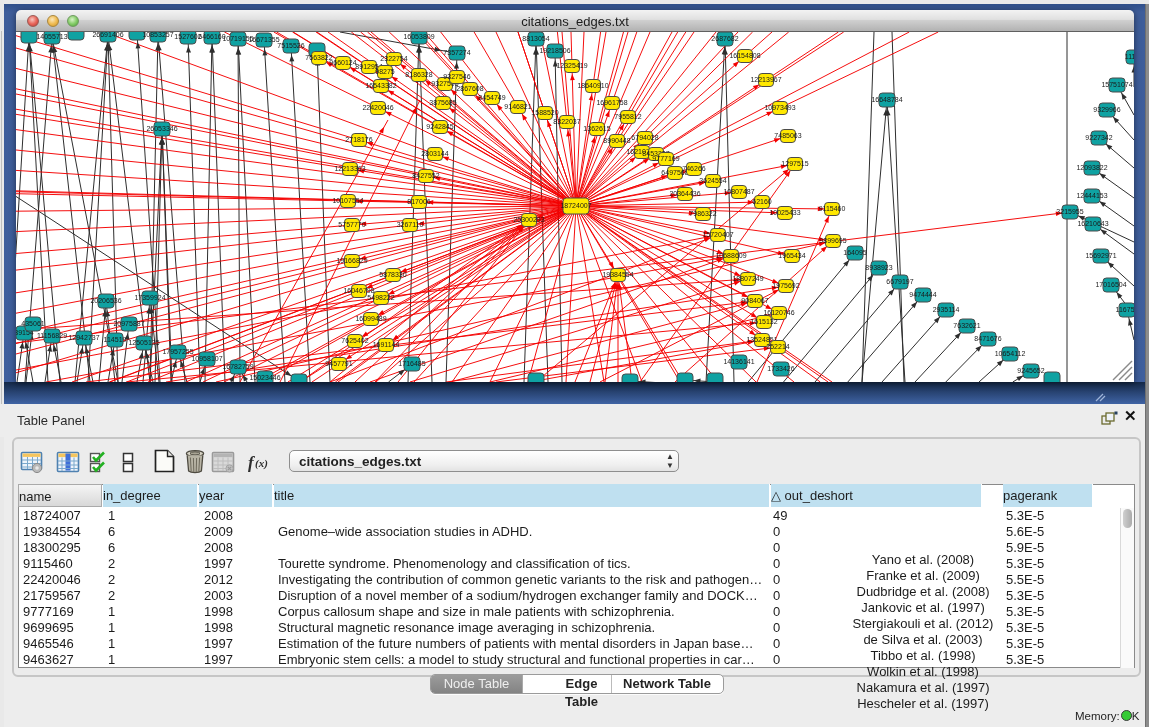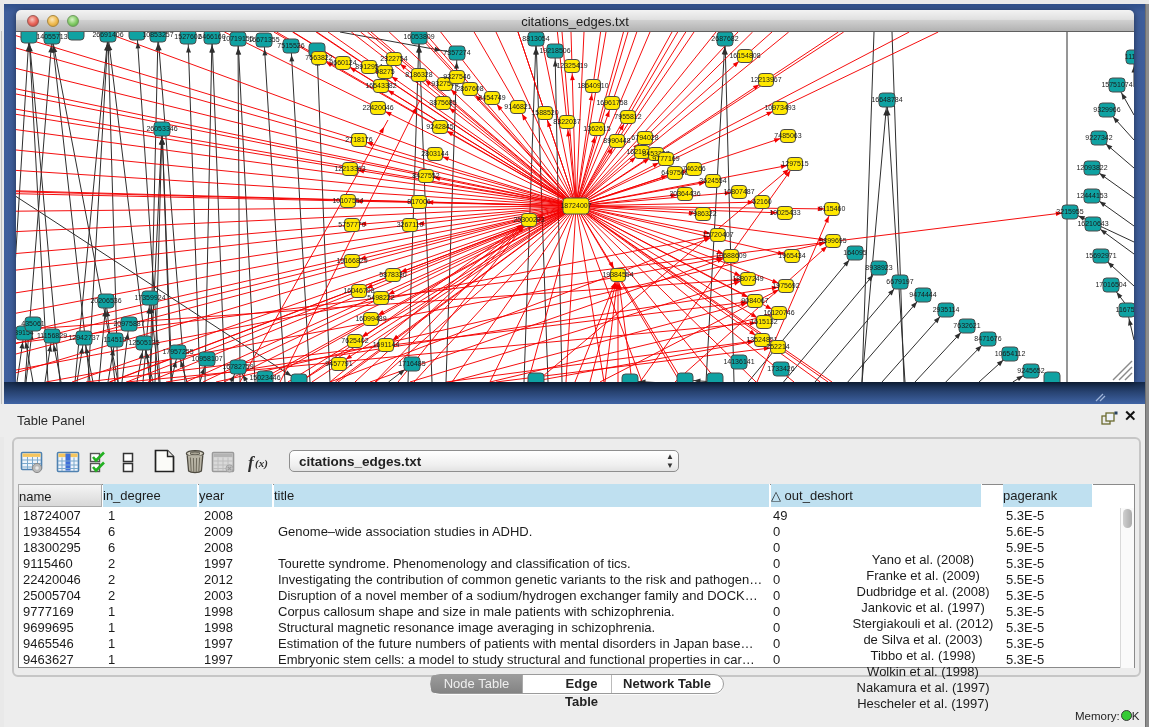--- a/index.html
+++ b/index.html
@@ -39,21 +39,21 @@
   background:#fff; border:1px solid #8a8a8a; }
 .hcell { position:absolute; top:484px; height:23px; background:#bfe0f0;
   border-right:1px solid #fff; font-size:13px; color:#1d1d1d; line-height:23px; }
 .trow { position:absolute; left:18px; width:1100px; height:16px; font-size:13px; color:#1b1b1b; }
 .trow span { position:absolute; top:0; white-space:nowrap; overflow:hidden; }
 .c0 { left:5px; } .c1 { left:90px; } .c2 { left:186px; } .c3 { left:260px; width:496px;}
 .c4 { left:755px; } .c5 { left:825px; width:160px; text-align:center;margin-top:44px;} .c6 { left:988px; }
 #sbtrack { position:absolute; left:1120px; top:508px; width:14px; height:160px; background:#fafafa; border-left:1px solid #d9d9d9;}
 #sbthumb { position:absolute; left:2px; top:1px; width:9px; height:19px; background:linear-gradient(90deg,#cfcfcf,#ababab); border-radius:5px; }
 #tabs { position:absolute; left:430px; top:674px; width:294px; height:20px;
-  border:1px solid #9b9b9b; border-radius:10px; background:#fff; box-shadow:0 1px 0 rgba(255,255,255,0.8);}
+  border:1px solid #9b9b9b; border-radius:5px; background:#fff; box-shadow:0 1px 0 rgba(255,255,255,0.8);}
 #tabs .seg { position:absolute; top:0; height:18px; font-size:13px; font-weight:bold;
   color:#232323; text-align:center; line-height:18px; }
 #seg1 { left:0; width:91px; background:linear-gradient(#9c9c9c,#838383); color:#efefef !important;
   border-radius:4px 0 0 4px; font-weight:normal !important; }
 #seg2 { left:91px; width:90px; border-left:1px solid #aaa;padding-left:28px; }
 #seg3 { left:180px; width:111px; border-left:1px solid #bbb; }
 #memory { position:absolute; left:1051px; top:710px; font-size:11.5px; color:#1e1e1e;margin-left:24px; }
 #memdot { position:absolute; left:1121px; top:710px; width:11px; height:11px; border-radius:6px;
   background:#35cb35; border:1.5px solid #3c3c3c; }
 </style></head>
@@ -894,21 +894,21 @@
     <div class="trow" style="top:572px">
       <span class="c0">22420046</span>
       <span class="c1">2</span>
       <span class="c2">2012</span>
       <span class="c3">Investigating the contribution of common genetic variants to the risk and pathogen…</span>
       <span class="c4">0</span>
       <span class="c5">Stergiakouli et al. (2012)</span>
       <span class="c6">5.5E-5</span>
     </div>
     <div class="trow" style="top:588px">
-      <span class="c0">25005704</span>
+      <span class="c0">21759567</span>
       <span class="c1">2</span>
       <span class="c2">2003</span>
       <span class="c3">Disruption of a novel member of a sodium/hydrogen exchanger family and DOCK…</span>
       <span class="c4">0</span>
       <span class="c5">de Silva et al. (2003)</span>
       <span class="c6">5.3E-5</span>
     </div>
     <div class="trow" style="top:604px">
       <span class="c0">9777169</span>
       <span class="c1">1</span>

